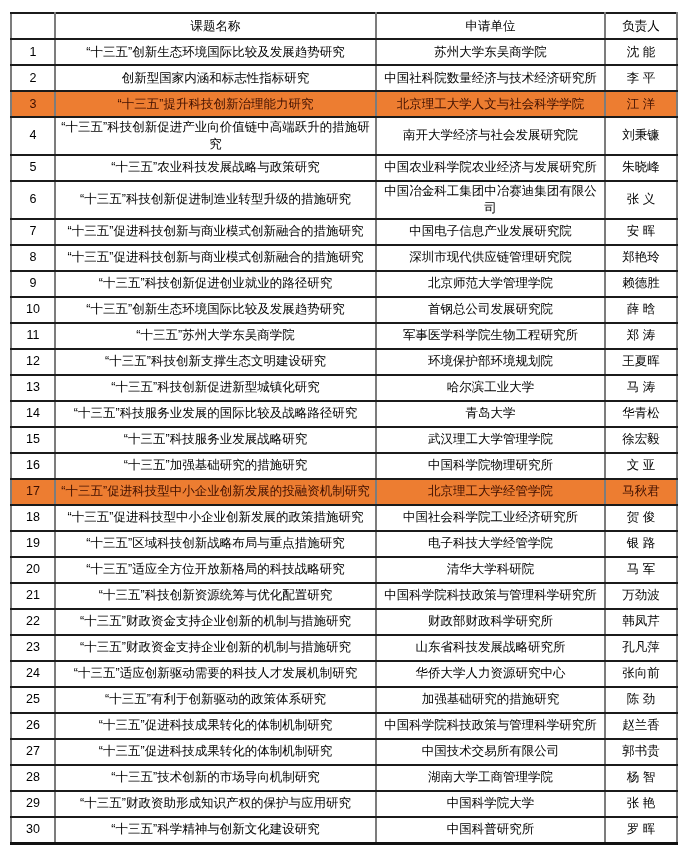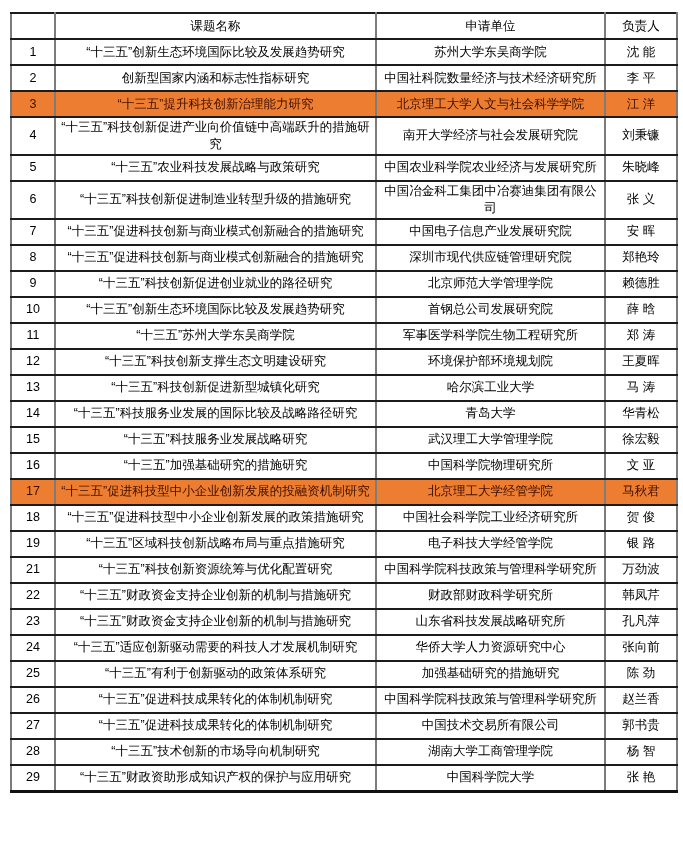--- a/index.html
+++ b/index.html
@@ -179,20 +179,26 @@
           <td>中国社会科学院工业经济研究所</td>
           <td>贺 俊</td>
         </tr>
         <tr>
           <td>19</td>
           <td>“十三五”区域科技创新战略布局与重点措施研究</td>
           <td>电子科技大学经管学院</td>
           <td>银 路</td>
         </tr>
         <tr>
+          <td>20</td>
+          <td>“十三五”适应全方位开放新格局的科技战略研究</td>
+          <td>清华大学科研院</td>
+          <td>马 军</td>
+        </tr>
+        <tr>
           <td>21</td>
           <td>“十三五”科技创新资源统筹与优化配置研究</td>
           <td>中国科学院科技政策与管理科学研究所</td>
           <td>万劲波</td>
         </tr>
         <tr>
           <td>22</td>
           <td>“十三五”财政资金支持企业创新的机制与措施研究</td>
           <td>财政部财政科学研究所</td>
           <td>韩凤芹</td>
@@ -231,16 +237,22 @@
           <td>28</td>
           <td>“十三五”技术创新的市场导向机制研究</td>
           <td>湖南大学工商管理学院</td>
           <td>杨 智</td>
         </tr>
         <tr>
           <td>29</td>
           <td>“十三五”财政资助形成知识产权的保护与应用研究</td>
           <td>中国科学院大学</td>
           <td>张 艳</td>
+        </tr>
+        <tr>
+          <td>30</td>
+          <td>“十三五”科学精神与创新文化建设研究</td>
+          <td>中国科普研究所</td>
+          <td>罗 晖</td>
         </tr>
       </tbody>
   </table>
 </div>
 
 </body></html>

